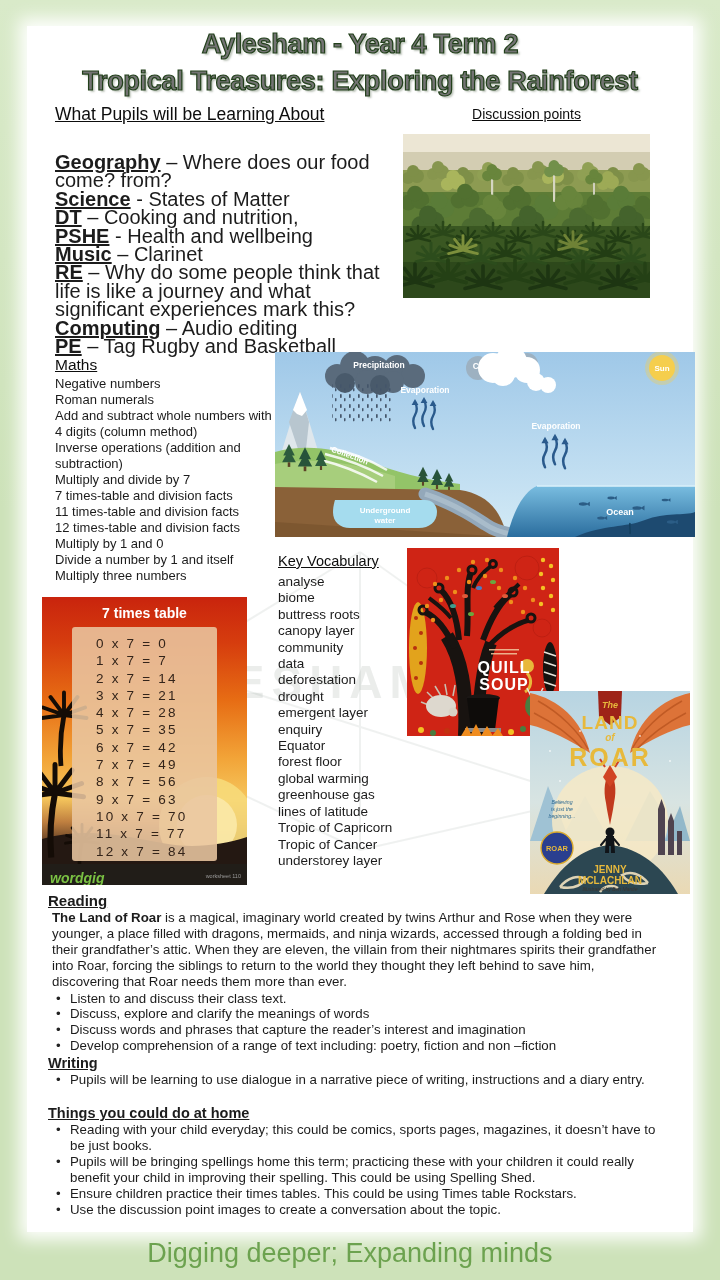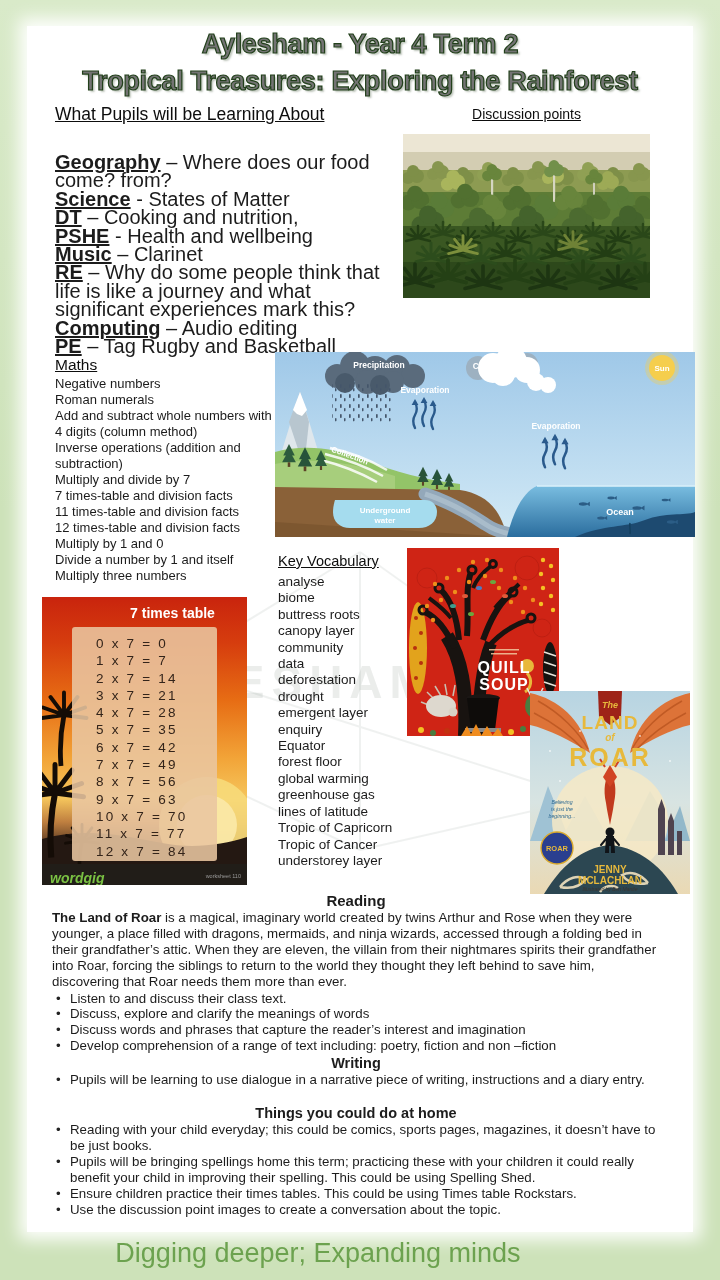--- a/index.html
+++ b/index.html
@@ -28,37 +28,37 @@
   .h-discussion{left:403px;top:106px;width:247px;text-align:center;font-size:14px;}
   .subjects{left:55px;top:129px;width:348px;font-size:20px;line-height:18.4px;margin-top:24px;}
   .subjects .lab{font-weight:bold;text-decoration:underline;}
   .h-maths{left:55px;top:356px;font-size:15.5px;}
   .maths-list{left:55px;top:376px;width:222px;font-size:13px;line-height:16px;}
   .h-vocab{left:278px;top:553px;font-size:14.5px;}
   .vocab-list{left:278px;top:574px;width:130px;font-size:13.5px;line-height:16.4px;}
   .photo{left:403px;top:134px;width:247px;height:164px;}
   .wcycle{left:275px;top:352px;width:420px;height:185px;}
   .poster{left:42px;top:597px;width:205px;height:288px;background:linear-gradient(180deg,#c9240d 0%,#d63d0e 16%,#e76d14 36%,#f2a438 56%,#f5c55c 70%,#c08040 78%,#40281a 88%,#221510 100%);overflow:hidden;}
-  .poster .ptitle{position:absolute;left:0;top:8px;width:100%;text-align:center;color:#fff;font-weight:bold;font-size:14px;padding-left:28px;}
+  .poster .ptitle{position:absolute;left:0;top:8px;width:100%;text-align:center;color:#fff;font-weight:bold;font-size:14px;}
   .poster .panel{position:absolute;left:30px;top:30px;width:145px;height:234px;background:rgba(233,198,160,0.88);border-radius:3px;}
   .poster .rows{position:absolute;left:54px;top:38px;font-size:13.5px;line-height:17.3px;letter-spacing:2.2px;color:#33241a;}
   .poster .strip{position:absolute;left:0;bottom:0;width:100%;height:21px;background:#211d18;}
   .poster .brand{position:absolute;left:8px;top:6px;color:#7ac143;font-size:14px;font-weight:bold;font-style:italic;}
   .poster .wsheet{position:absolute;right:6px;top:9px;color:#9a9a9a;font-size:5.5px;}
   .book-quill{left:407px;top:548px;width:152px;height:188px;}
   .book-roar{left:530px;top:691px;width:160px;height:203px;}
   .lower{left:48px;top:892px;width:616px;font-size:13.3px;line-height:15.9px;}
-  .lower .sec-h{font-weight:bold;font-size:14.5px;line-height:18px;text-align:center;}
+  .lower .sec-h{font-weight:bold;text-decoration:underline;font-size:14.5px;line-height:18px;}
   .lower p{margin:0 0 1px 4px;}
   .bul{display:flex;margin:0;}
   .bul::before{content:"\2022";width:14px;flex:0 0 14px;margin-left:8px;color:#222;}
   .bul span{flex:1;} .gap16{height:16px;}
   .footer{
     left:0;top:1238px;width:636px;text-align:center;
-    font-size:27px;color:#6ca24f;
+    font-size:27px;color:#6ca24f;padding-left:32px;
   }
   svg text{font-family:"Liberation Sans",sans-serif;}
 </style>
 </head>
 <body>
 
 <div class="abs sheet"></div>
 
 <div class="abs wm" style="left:30px;top:540px;width:660px;height:380px;">
   <svg width="660" height="380" viewBox="0 0 660 380">

